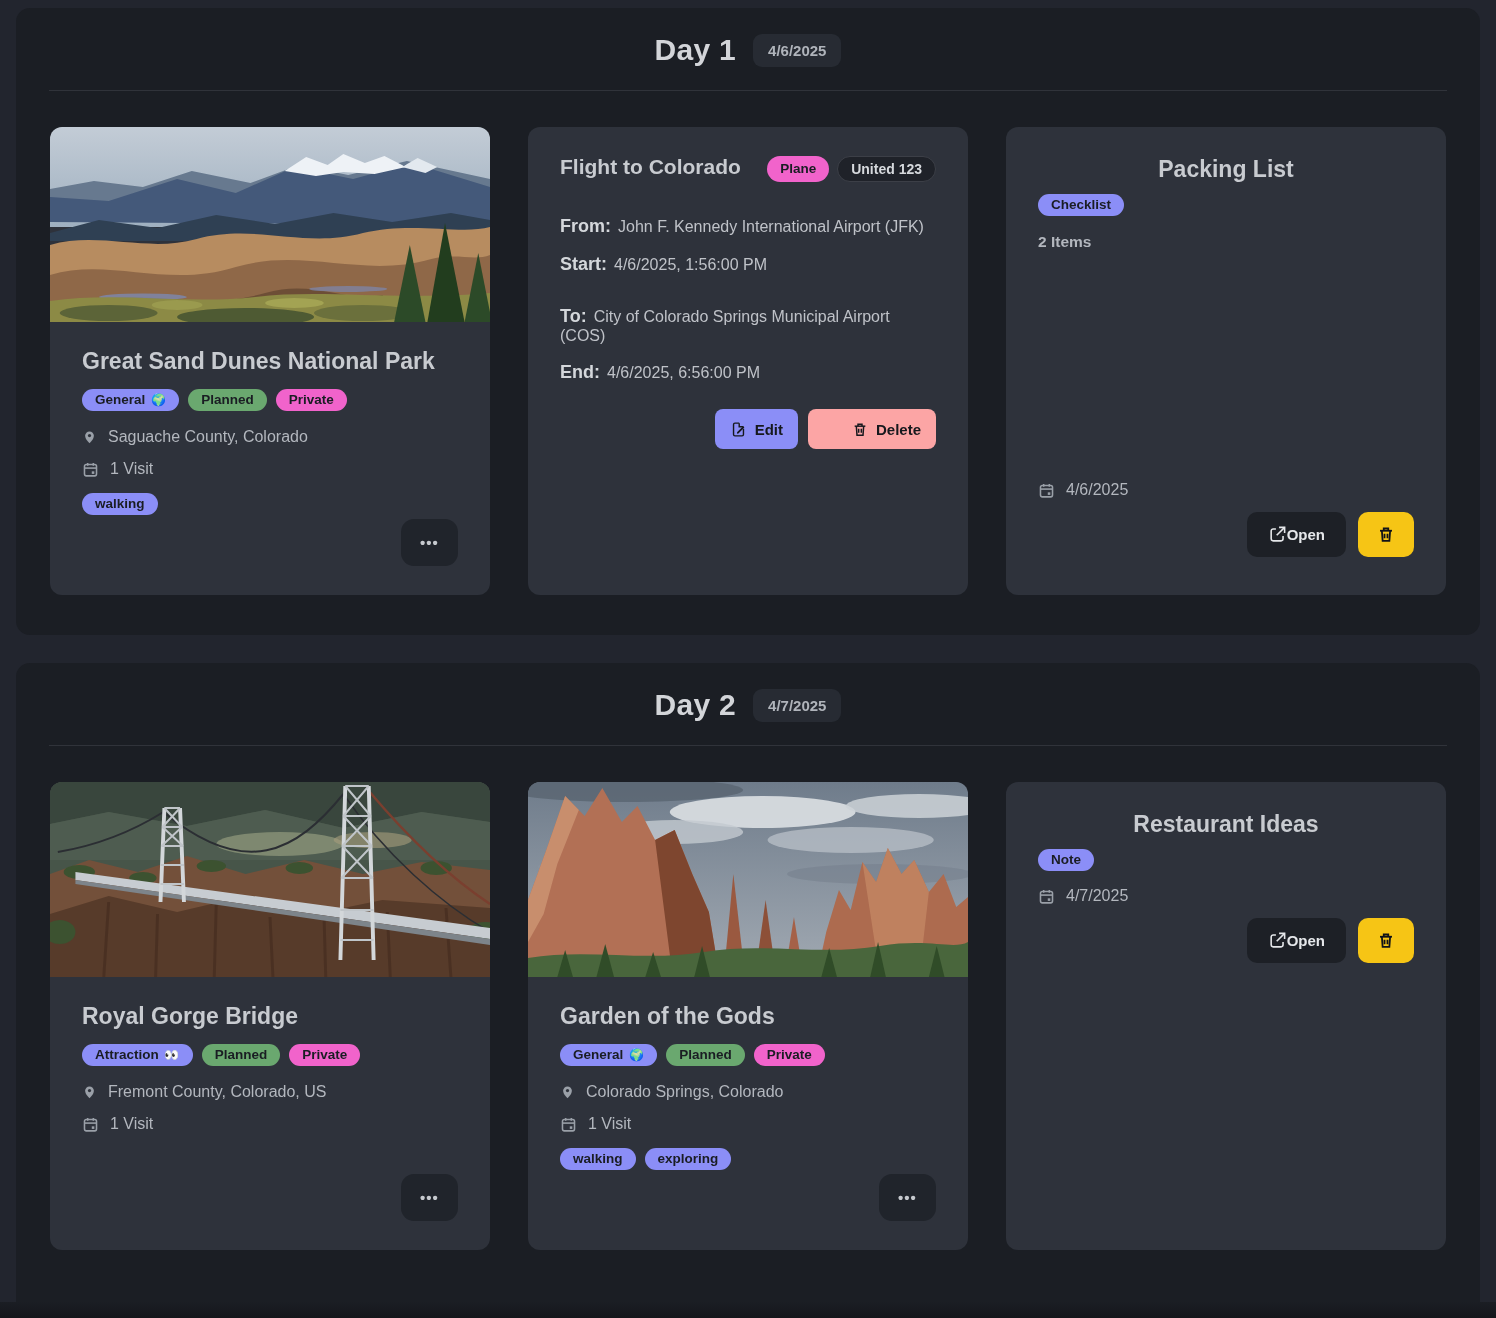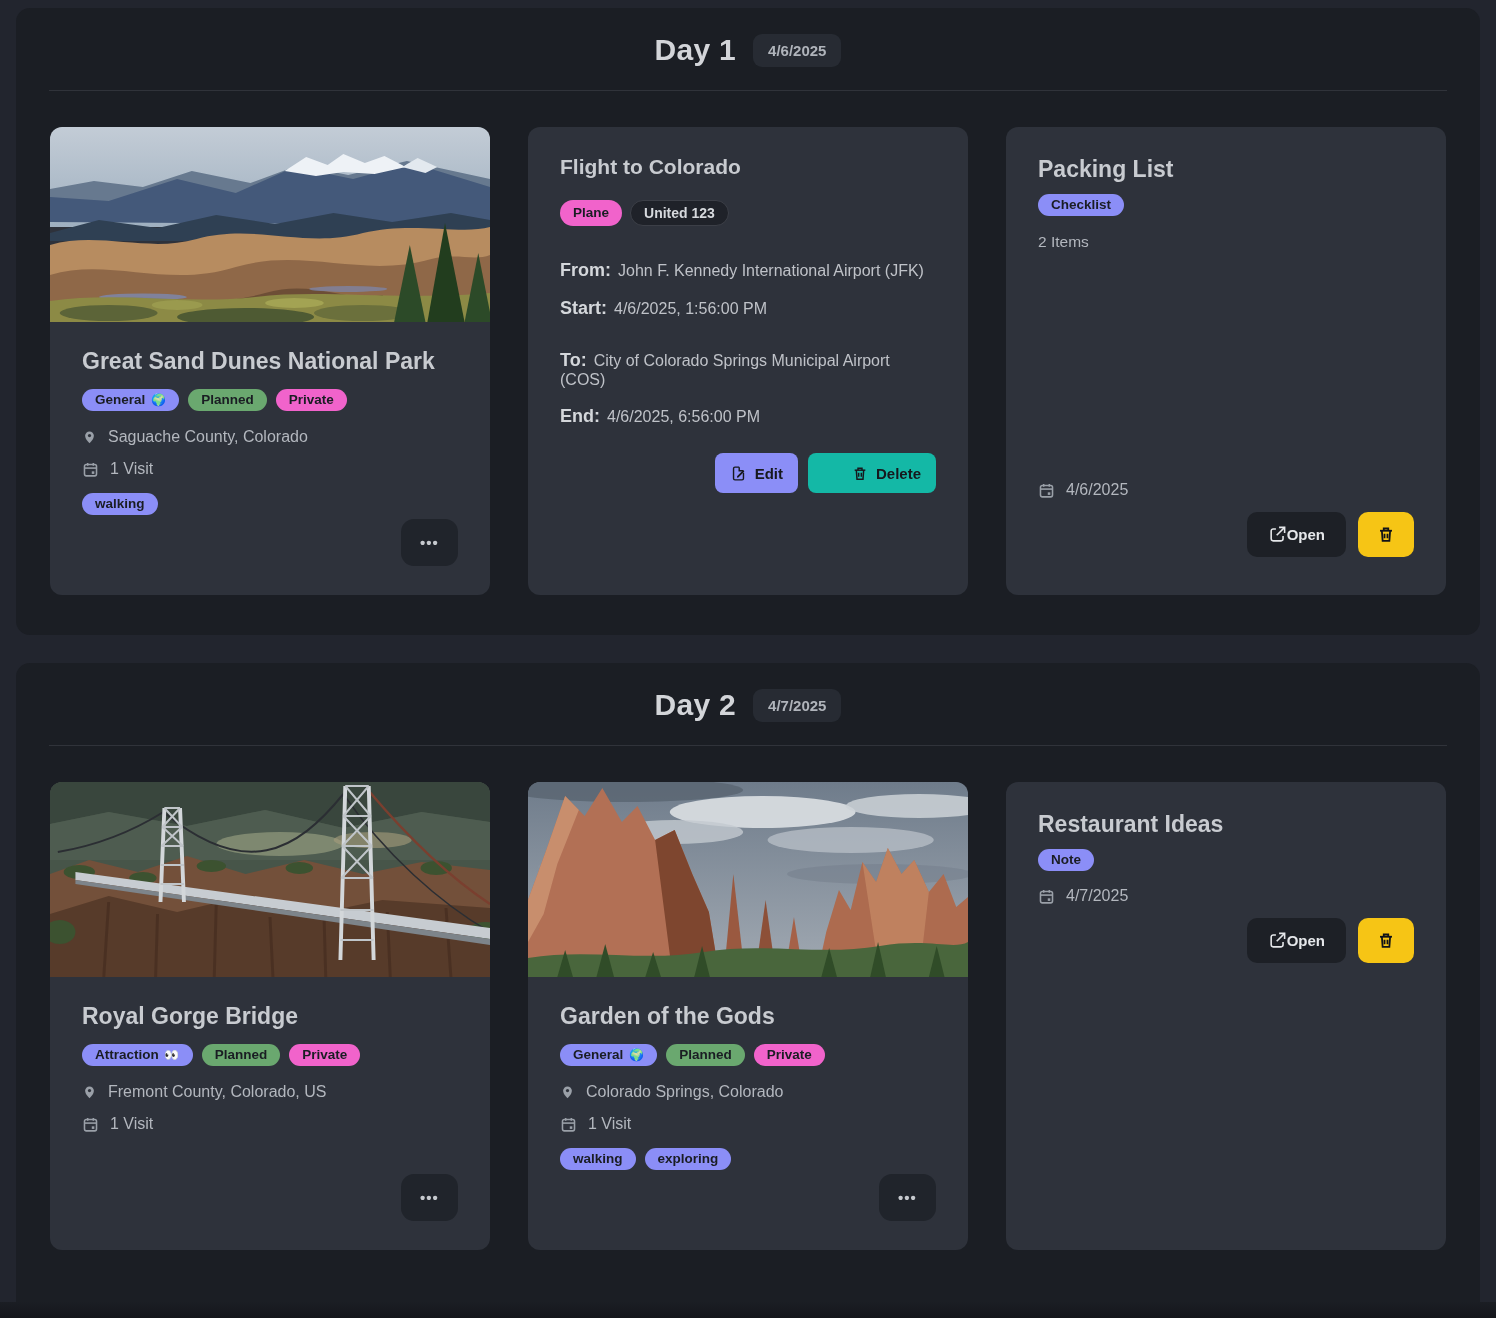--- a/index.html
+++ b/index.html
@@ -59,42 +59,42 @@
   .menu-btn {
     position:absolute; right:32px; bottom:29px;
     width:57px; height:47px; border-radius:13px;
     background:#20242b; border:none; cursor:pointer;
     color:#c6c9ce; font-size:15px; font-weight:700; letter-spacing:1px;
     display:flex; align-items:center; justify-content:center;
   }
 
   
   .flight-body { padding:28px 32px 0; }
-  .flight-head { display:flex; justify-content:space-between; align-items:flex-start; gap:20px;flex-direction:column; }
+  .flight-head { display:flex; justify-content:space-between; align-items:flex-start; gap:4px; }
   .flight-badges { display:flex; gap:8px; margin-top:1px; }
   .detail-row { font-size:16px; color:#bfc2c8; }
   .detail-label { font-size:18px; font-weight:700; color:#d4d7db; margin-right:7px; }
   .mt-lg { margin-top:34px; }
   .mt-md { margin-top:17px; }
   .mt-sec { margin-top:31px; }
   .flight-actions { margin-top:26px; display:flex; justify-content:flex-end; gap:10px; }
   .btn {
     display:inline-flex; align-items:center; gap:8px;
     height:40px; padding:0 15px; border:none; border-radius:8px;
     font-size:15px; font-weight:700; color:#16181d; cursor:pointer;
     font-family:inherit;
   }
   .btn-edit { background:#8b8ef7; }
-  .btn-delete { background:#14b8a6;padding-left:44px; }
+  .btn-delete { background:#fca5a5;padding-left:44px; }
 
   
   .stack-card { display:flex; flex-direction:column; padding:29px 32px 38px; }
-  .stack-card .card-title { font-size:23px; }
+  .stack-card .card-title { font-size:23px;text-align:center; }
   .badge-self { margin-top:11px; align-self:flex-start; }
-  .items-count { margin-top:17px; font-size:15.5px; color:#b3b7be; }
+  .items-count { margin-top:17px; font-size:15.5px; color:#b3b7be;font-weight:bold; }
   .spacer { flex:1; }
   .actions { display:flex; justify-content:flex-end; gap:12px; margin-top:13px; }
   .btn-open {
     height:45px; padding:0 21px; border:none; border-radius:10px;
     background:#1d2026; color:#e5e7ea; cursor:pointer;
     display:inline-flex; align-items:center;
     font-size:15px; font-weight:700; font-family:inherit;
   }
   .btn-trash {
     width:56px; height:45px; border:none; border-radius:10px;

